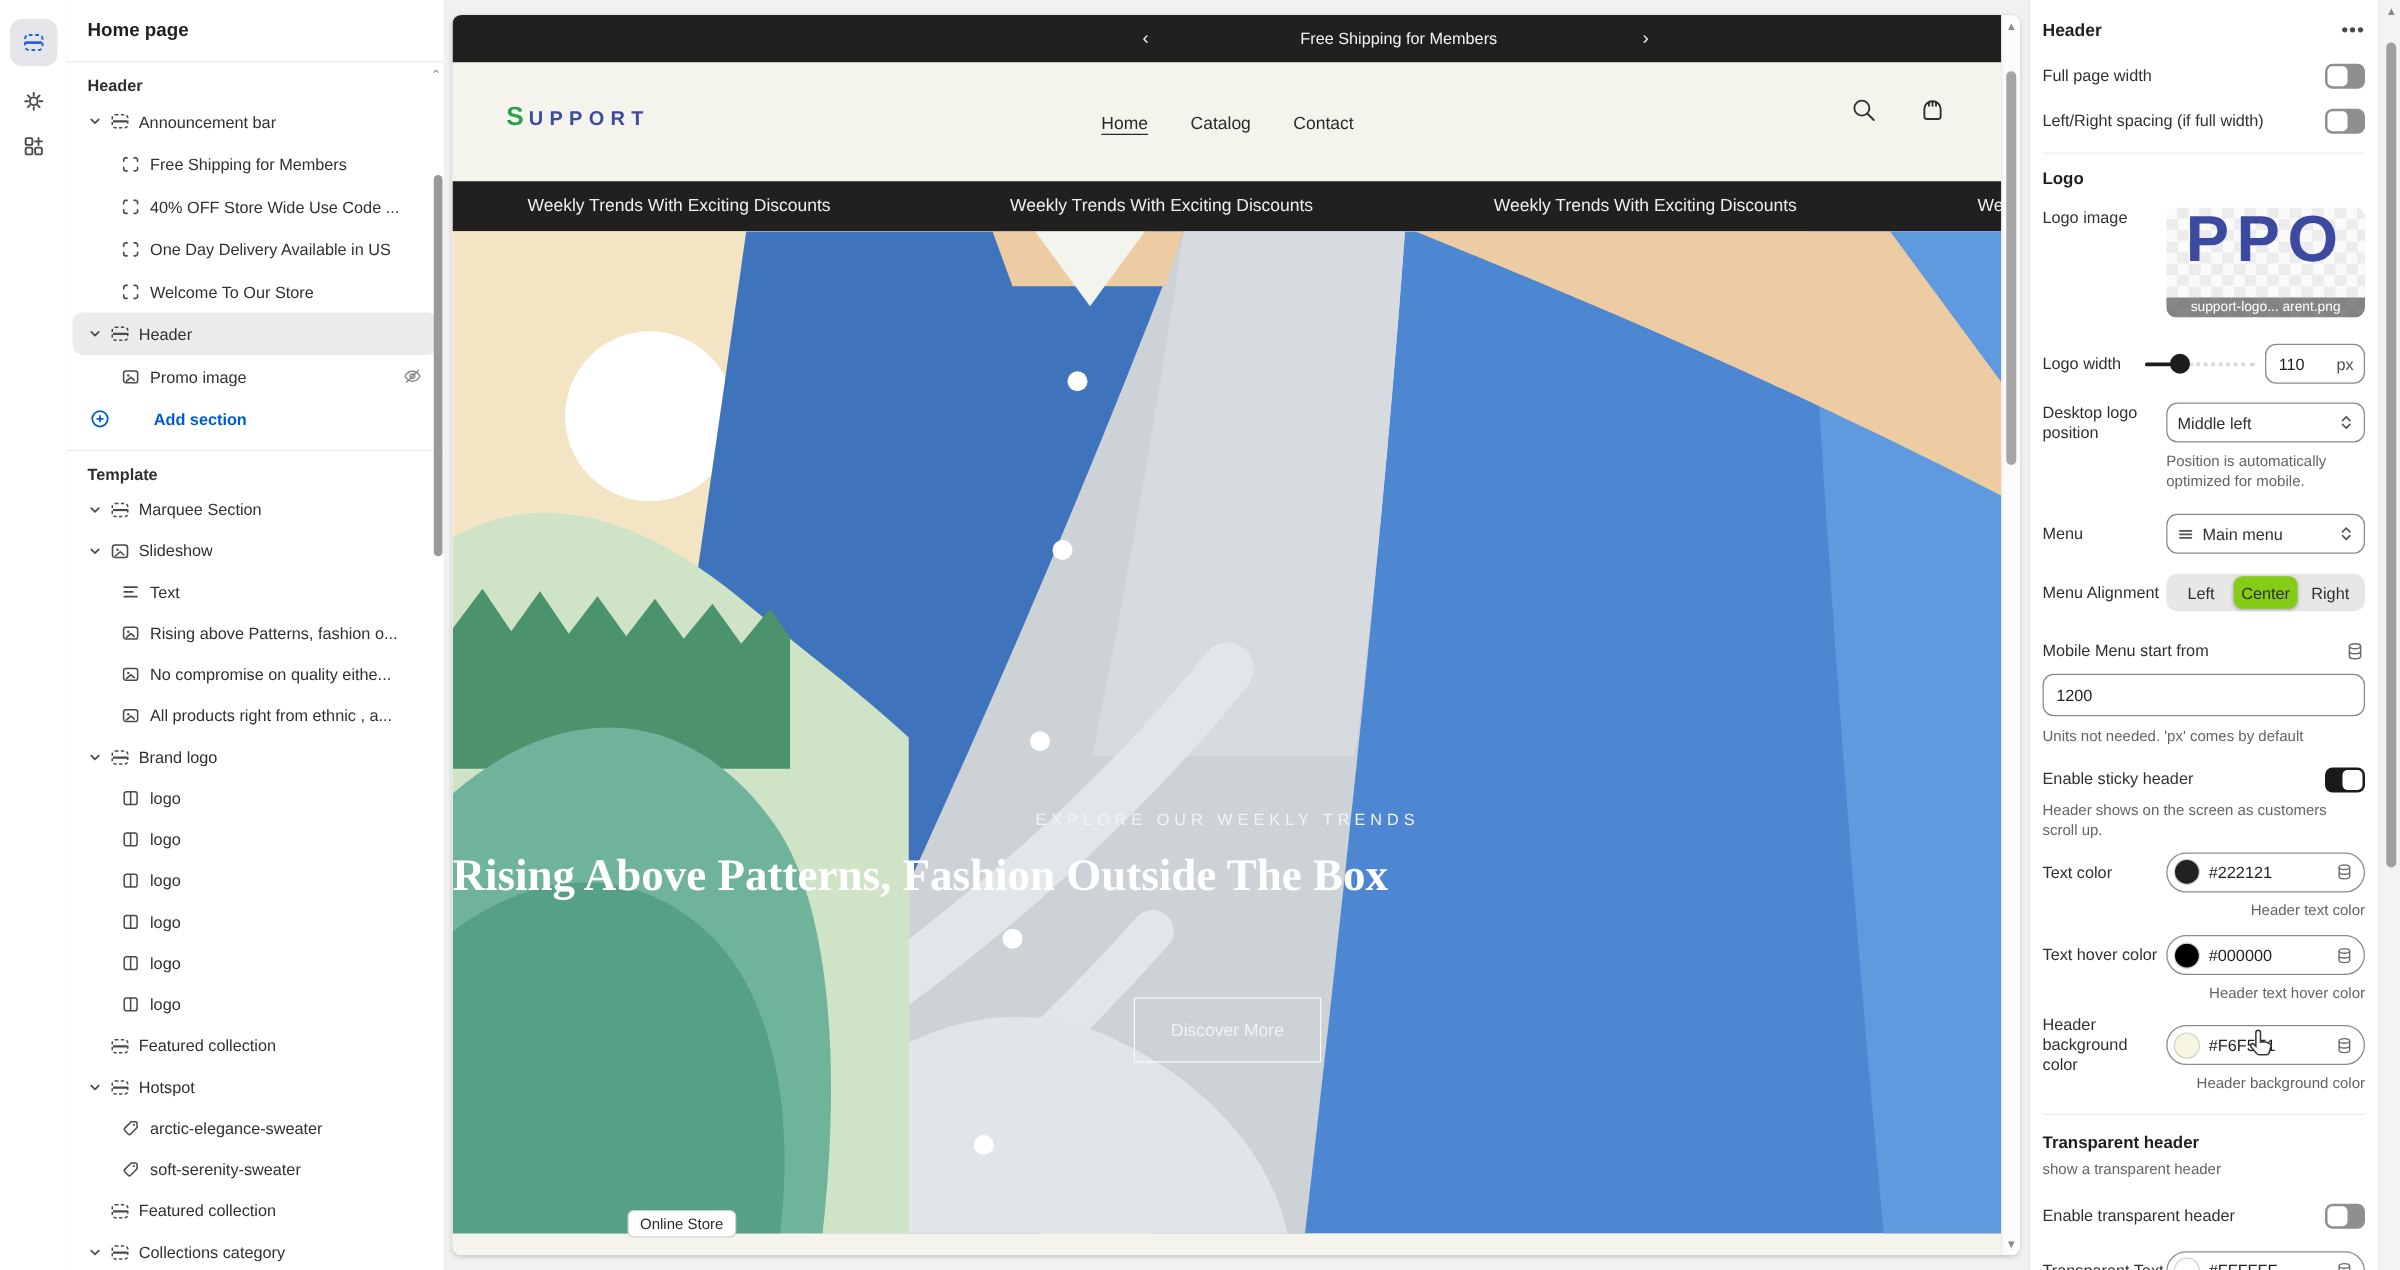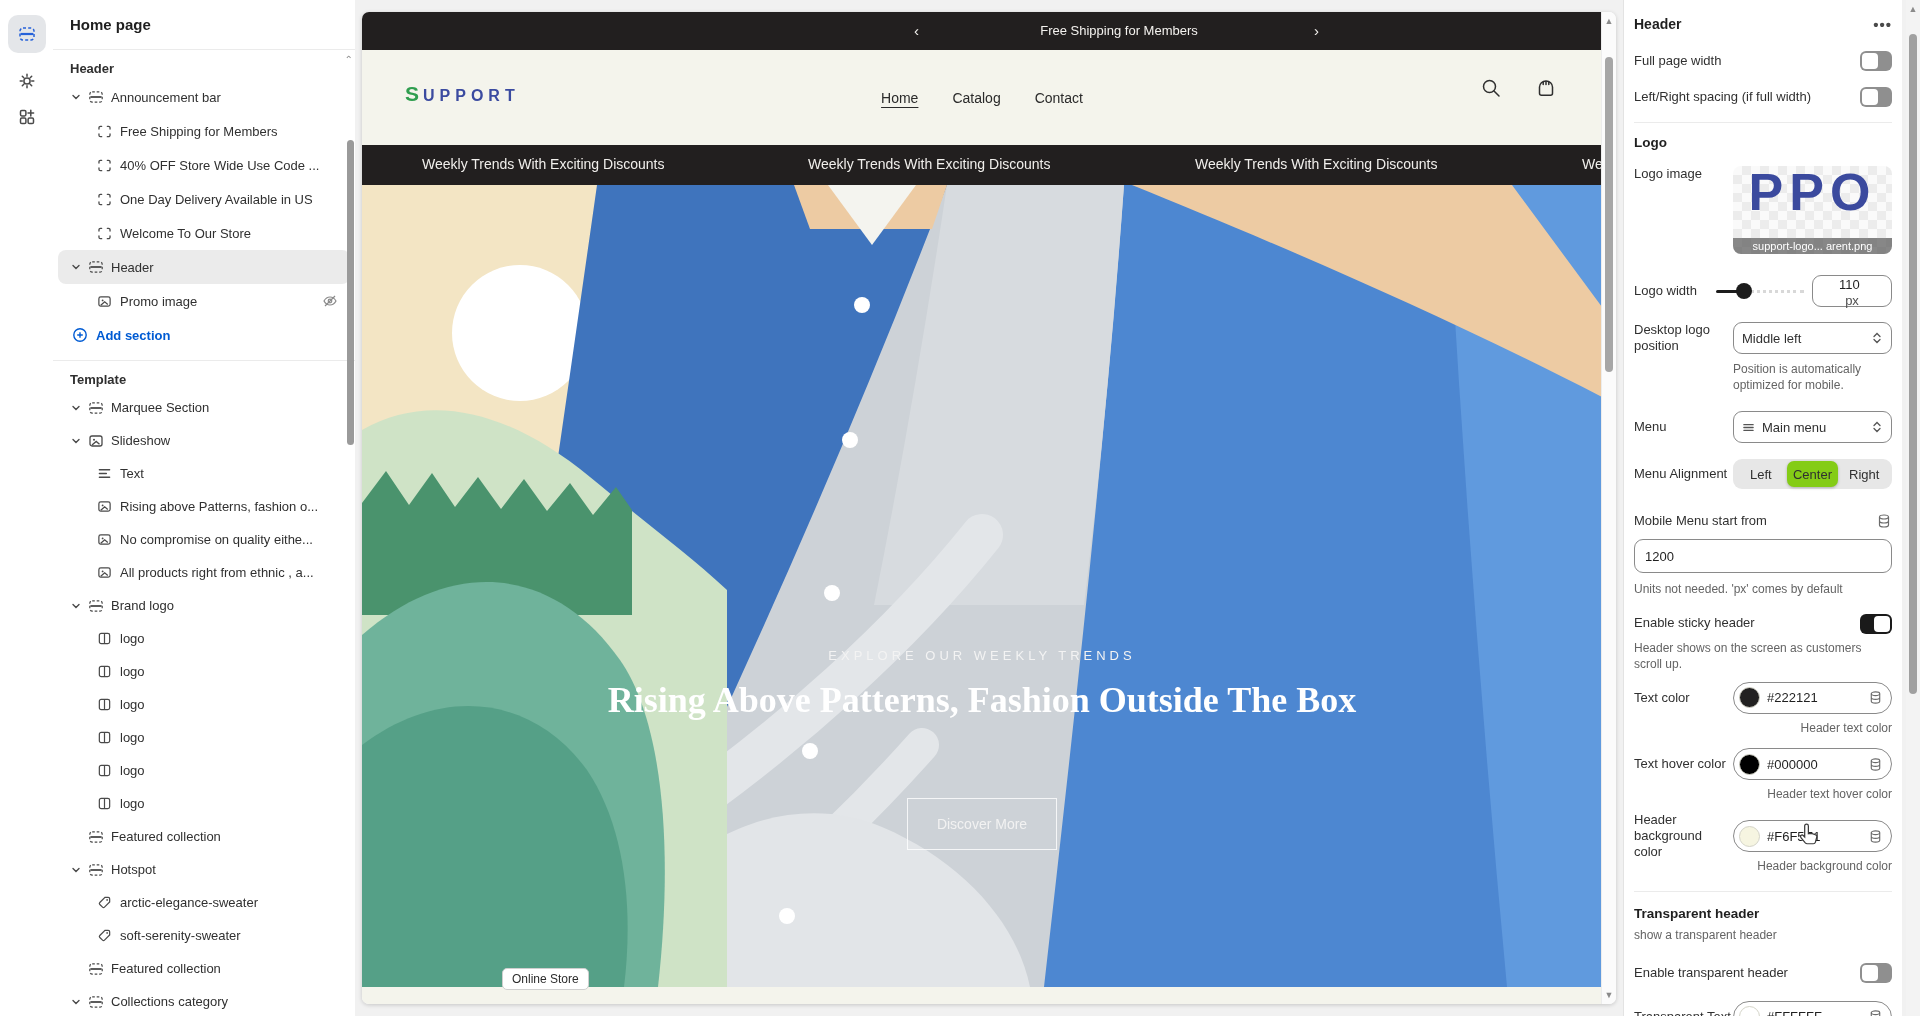--- a/index.html
+++ b/index.html
@@ -15,21 +15,21 @@
   .group-label{height:24px;display:flex;align-items:center;padding-left:17px;font-size:13px;font-weight:700;color:#2f2f2f;}
   .trow{position:relative;height:34px;display:flex;align-items:center;font-size:13px;color:#303030;cursor:pointer;margin:0 5px;border-radius:8px;}
   .tpl .trow{height:33px;}
   .trow.sel{background:#ebebeb;}
   .trow .chev{width:12px;height:12px;margin-left:12px;display:flex;align-items:center;}
   .trow .nochev{width:12px;margin-left:12px;}
   .trow .ticon{width:16px;height:16px;margin-left:6px;flex:0 0 auto;display:flex;align-items:center;}
   .trow.depth1{padding-left:33px;}
   .trow .tlabel{margin-left:7px;white-space:nowrap;overflow:hidden;text-overflow:ellipsis;max-width:210px;}
   .trow .eye{position:absolute;right:12px;top:9px;width:16px;height:16px;}
-  .addrow{height:34px;display:flex;align-items:center;margin:0 5px;cursor:pointer;color:#005bd3;font-size:13px;font-weight:600;}
+  .addrow{height:34px;display:flex;align-items:center;margin:0 5px;cursor:pointer;color:#005bd3;font-size:13px;font-weight:600;gap:27px;}
   .addrow svg{margin-left:14px;margin-right:8px;}
   .sb-divider{border-top:1px solid #ebebeb;margin:8px 0 6px 0;}
   .sb-scrollbar{position:absolute;right:1px;top:140px;width:7px;height:305px;background:#9a9a9a;border-radius:4px;}
   .sb-up{position:absolute;right:2px;top:54px;color:#8a8a8a;font-size:10px;}
   
   .canvas{position:absolute;left:355px;top:0;width:1268px;height:100%;background:#f1f1f1;}
   .card{position:absolute;left:7px;top:12px;width:1254px;height:992px;background:#fff;border-radius:7px;overflow:hidden;box-shadow:0 1px 4px rgba(0,0,0,.18);}
   .annbar{position:absolute;left:0;top:0;width:1240px;height:38px;background:#221f1f;}
   .annbar .atext{position:absolute;left:757px;top:11px;transform:translateX(-50%);color:#f4f2ef;font-size:13px;white-space:nowrap;}
   .annbar .achev{position:absolute;top:9px;color:#f4f2ef;font-size:15px;cursor:pointer;line-height:20px;}
@@ -38,21 +38,21 @@
   .slogo .l1{font-size:21px;font-weight:700;color:#2f9e4f;letter-spacing:4px;}
   .slogo .l2{font-size:16px;font-weight:700;color:#3b4ba0;letter-spacing:5px;}
   .snav{position:absolute;left:0;top:40px;width:100%;display:flex;justify-content:center;gap:34px;font-size:14px;color:#2a2a2a;}
   .snav .nitem{cursor:pointer;}
   .snav .nitem.active{text-decoration:underline;text-underline-offset:4px;}
   .hicon{position:absolute;top:26px;cursor:pointer;}
   .marquee{position:absolute;left:0;top:133px;width:1240px;height:40px;background:#221f1f;overflow:hidden;}
   .marquee span{position:absolute;top:11px;color:#f1efec;font-size:14px;white-space:nowrap;}
   .hero{position:absolute;left:0;top:173px;width:1240px;height:802px;overflow:hidden;}
   .hero-eyebrow{position:absolute;left:0;top:463px;width:100%;text-align:center;color:#f3f3f3;font-size:13px;letter-spacing:4px;}
-  .hero-title{position:absolute;left:0;top:494px;width:100%;text-align:center;color:#fff;font-family:"Liberation Serif",serif;font-size:36px;font-weight:600;}
+  .hero-title{position:absolute;left:0;top:494px;width:100%;text-align:left;color:#fff;font-family:"Liberation Serif",serif;font-size:36px;font-weight:600;}
   .hero-cta{position:absolute;left:545px;top:613px;width:148px;height:50px;border:1px solid rgba(255,255,255,.8);color:#f2f2f2;font-size:14px;display:flex;align-items:center;justify-content:center;cursor:pointer;}
   .bstrip{position:absolute;left:0;top:975px;width:1240px;height:17px;background:#f4f4ec;}
   .badge{position:absolute;left:140px;top:956px;background:#fff;border:1px solid #cfcfcf;border-radius:5px;padding:3px 9px;font-size:12px;color:#2c2c2c;}
   .pv-scroll{position:absolute;right:0;top:0;width:14px;height:100%;background:#fbfbfb;border-left:1px solid #ececec;}
   .pv-thumb{position:absolute;left:3px;top:45px;width:8px;height:315px;background:#a6a6a6;border-radius:4px;}
   .pv-arrow{position:absolute;left:0;width:14px;text-align:center;color:#8a8a8a;font-size:9px;}
   
   .panel{position:absolute;left:1623px;top:0;width:279px;height:100%;background:#fff;border-left:1px solid #e3e3e3;padding:0 10px;box-sizing:border-box;font-size:13px;}
   .p-head{display:flex;align-items:center;justify-content:space-between;padding-top:10px;height:28px;}
   .p-title{font-size:14px;font-weight:700;color:#1f1f1f;}
@@ -70,21 +70,21 @@
   .toggle[data-state="on"] .knob{right:2px;}
   .ctl{width:159px;flex:0 0 auto;}
   .thumbbox{width:159px;height:88px;border-radius:8px;position:relative;overflow:hidden;cursor:pointer;
     background:repeating-conic-gradient(#ececec 0% 25%, #fafafa 0% 50%) 0 0/18px 18px;}
   .thumbbox .letters{position:absolute;left:0;top:-4px;width:100%;text-align:center;font-size:52px;font-weight:700;color:#3b4a9e;letter-spacing:6px;}
   .thumbbox .cap{position:absolute;left:0;bottom:0;width:100%;background:rgba(90,90,90,.72);color:#fff;font-size:11px;text-align:center;padding:2px 0;white-space:nowrap;}
   .slider{position:relative;width:88px;height:16px;}
   .slider .fill{position:absolute;left:0;top:7px;width:26px;height:3px;background:#1c1c1c;border-radius:2px;}
   .slider .dots{position:absolute;left:34px;right:0;top:7px;border-top:3px dotted #d8d8d8;}
   .slider .handle{position:absolute;left:20px;top:0;width:16px;height:16px;border-radius:50%;background:#1c1c1c;cursor:pointer;}
-  .valbox{width:62px;height:30px;border:1px solid #8a8a8a;border-radius:9px;display:flex;align-items:center;justify-content:space-between;padding:0 8px;flex-direction:column;}
+  .valbox{width:62px;height:30px;border:1px solid #8a8a8a;border-radius:9px;display:flex;align-items:center;justify-content:space-between;padding:0 8px;}
   .valbox input{width:26px;border:none;outline:none;font-size:13px;color:#1f1f1f;font-family:inherit;background:transparent;}
   .valbox .unit{color:#4f4f4f;}
   .select{height:32px;border:1px solid #8a8a8a;border-radius:9px;display:flex;align-items:center;padding:0 8px;gap:7px;cursor:pointer;box-sizing:border-box;}
   .select .stext{flex:1;white-space:nowrap;overflow:hidden;}
   .seg{background:#e7e7e7;border-radius:9px;height:30px;display:flex;padding:2px;box-sizing:border-box;}
   .seg .opt{flex:1;display:flex;align-items:center;justify-content:center;font-size:13px;color:#303030;cursor:pointer;border-radius:7px;}
   .seg .opt.active{background:#84cc16;box-shadow:0 1px 3px rgba(0,0,0,.25);}
   .textinput{width:100%;height:34px;border:1px solid #8a8a8a;border-radius:9px;box-sizing:border-box;padding:0 10px;font-size:13px;color:#1f1f1f;font-family:inherit;outline:none;background:#fff;}
   .colorpill{width:159px;height:32px;border:1px solid #8a8a8a;border-radius:16px;display:flex;align-items:center;padding:0 8px 0 5px;gap:7px;box-sizing:border-box;cursor:pointer;position:relative;}
   .swatch{width:21px;height:21px;border-radius:50%;border:1px solid #d4d4c8;box-sizing:border-box;flex:0 0 auto;}

